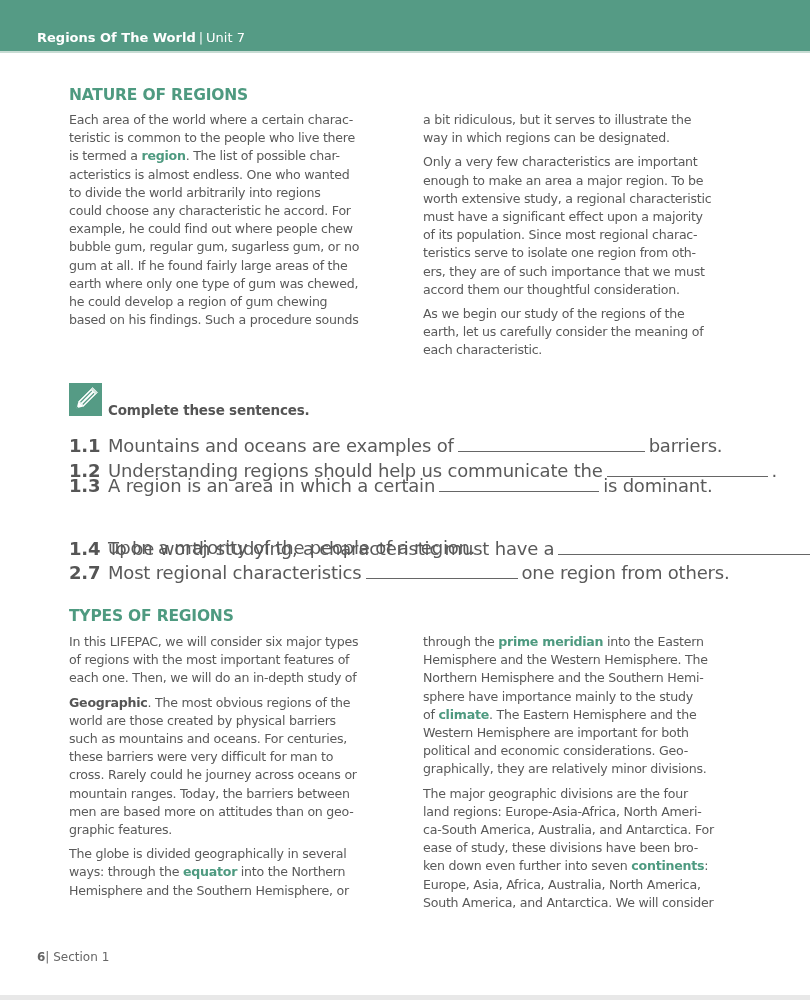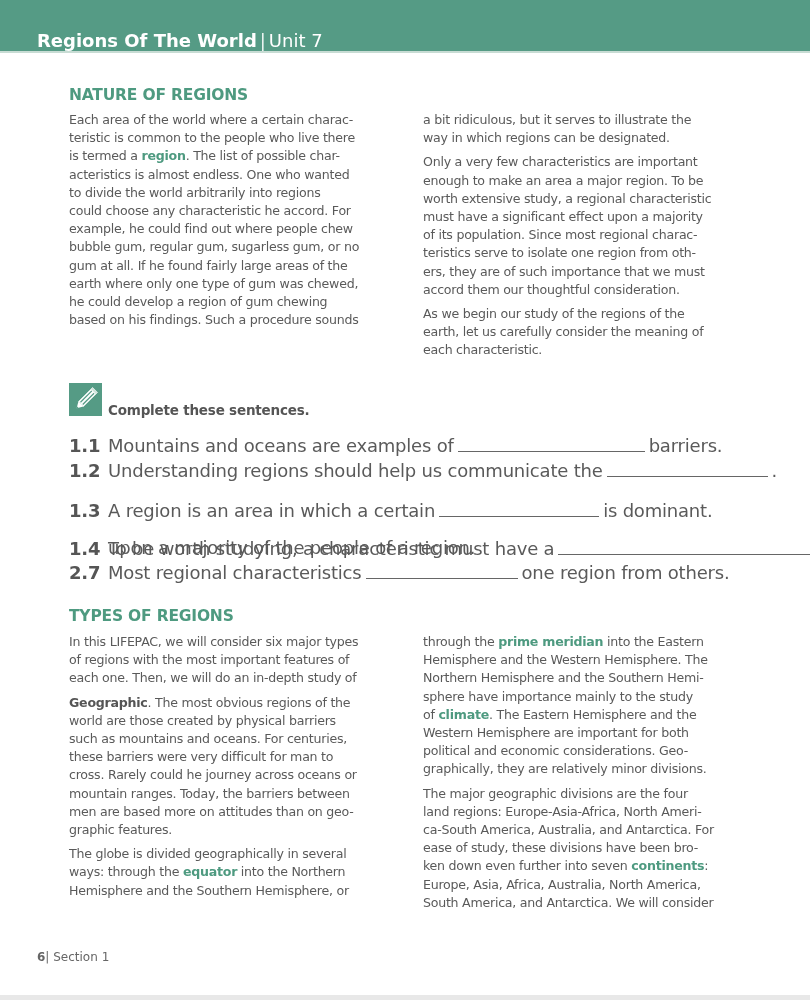--- a/index.html
+++ b/index.html
@@ -5,21 +5,21 @@
   html, body { margin: 0; padding: 0; }
   body {
     width: 810px; height: 1000px; background: #ffffff; position: relative; overflow: hidden;
     font-family: "DejaVu Sans", "Liberation Sans", sans-serif; color: #555555;
   }
   .header {
     position: absolute; left: 0; top: 0; width: 810px; height: 51px;
     background: #559b85; border-bottom: 2px solid #c8dcd4;
   }
   .header-text {
-    position: absolute; left: 37px; top: 30px; font-size: 18px; color: #ffffff; white-space: nowrap;
+    position: absolute; left: 37px; top: 30px; font-size: 13px; color: #ffffff; white-space: nowrap;
     font-family: "DejaVu Sans", sans-serif;
   }
   .header-text .title { font-weight: bold; }
   .header-text .sep { margin: 0 3px; opacity: 0.9; }
   .h2 {
     position: absolute; font-size: 15.5px; font-weight: bold; color: #4e9a80;
     font-family: "DejaVu Sans", sans-serif; letter-spacing: -0.2px; white-space: nowrap;
   }
   .col {
     position: absolute; width: 342px; font-size: 12.6px; line-height: 18.2px; color: #5a5a5a;
@@ -120,21 +120,21 @@
   <span>barriers.</span>
 </div>
 
 <div class="q-row" style="top:460px;align-items:center;">
   <span class="q-num">1.2</span>
   <span>Understanding regions should help us communicate the</span>
   <span class="blank" style="width:161px;"></span>
   <span>.</span>
 </div>
 
-<div class="q-row" style="top:500px;">
+<div class="q-row" style="top:475px;">
   <span class="q-num">1.3</span>
   <span>A region is an area in which a certain</span>
   <span class="blank" style="width:160px;"></span>
   <span>is dominant.</span>
 </div>
 
 <div class="q-row" style="top:538px;">
   <span class="q-num">1.4</span>
   <span>To be worth studying, a characteristic must have a</span>
   <span class="blank" style="width:288px;"></span>

